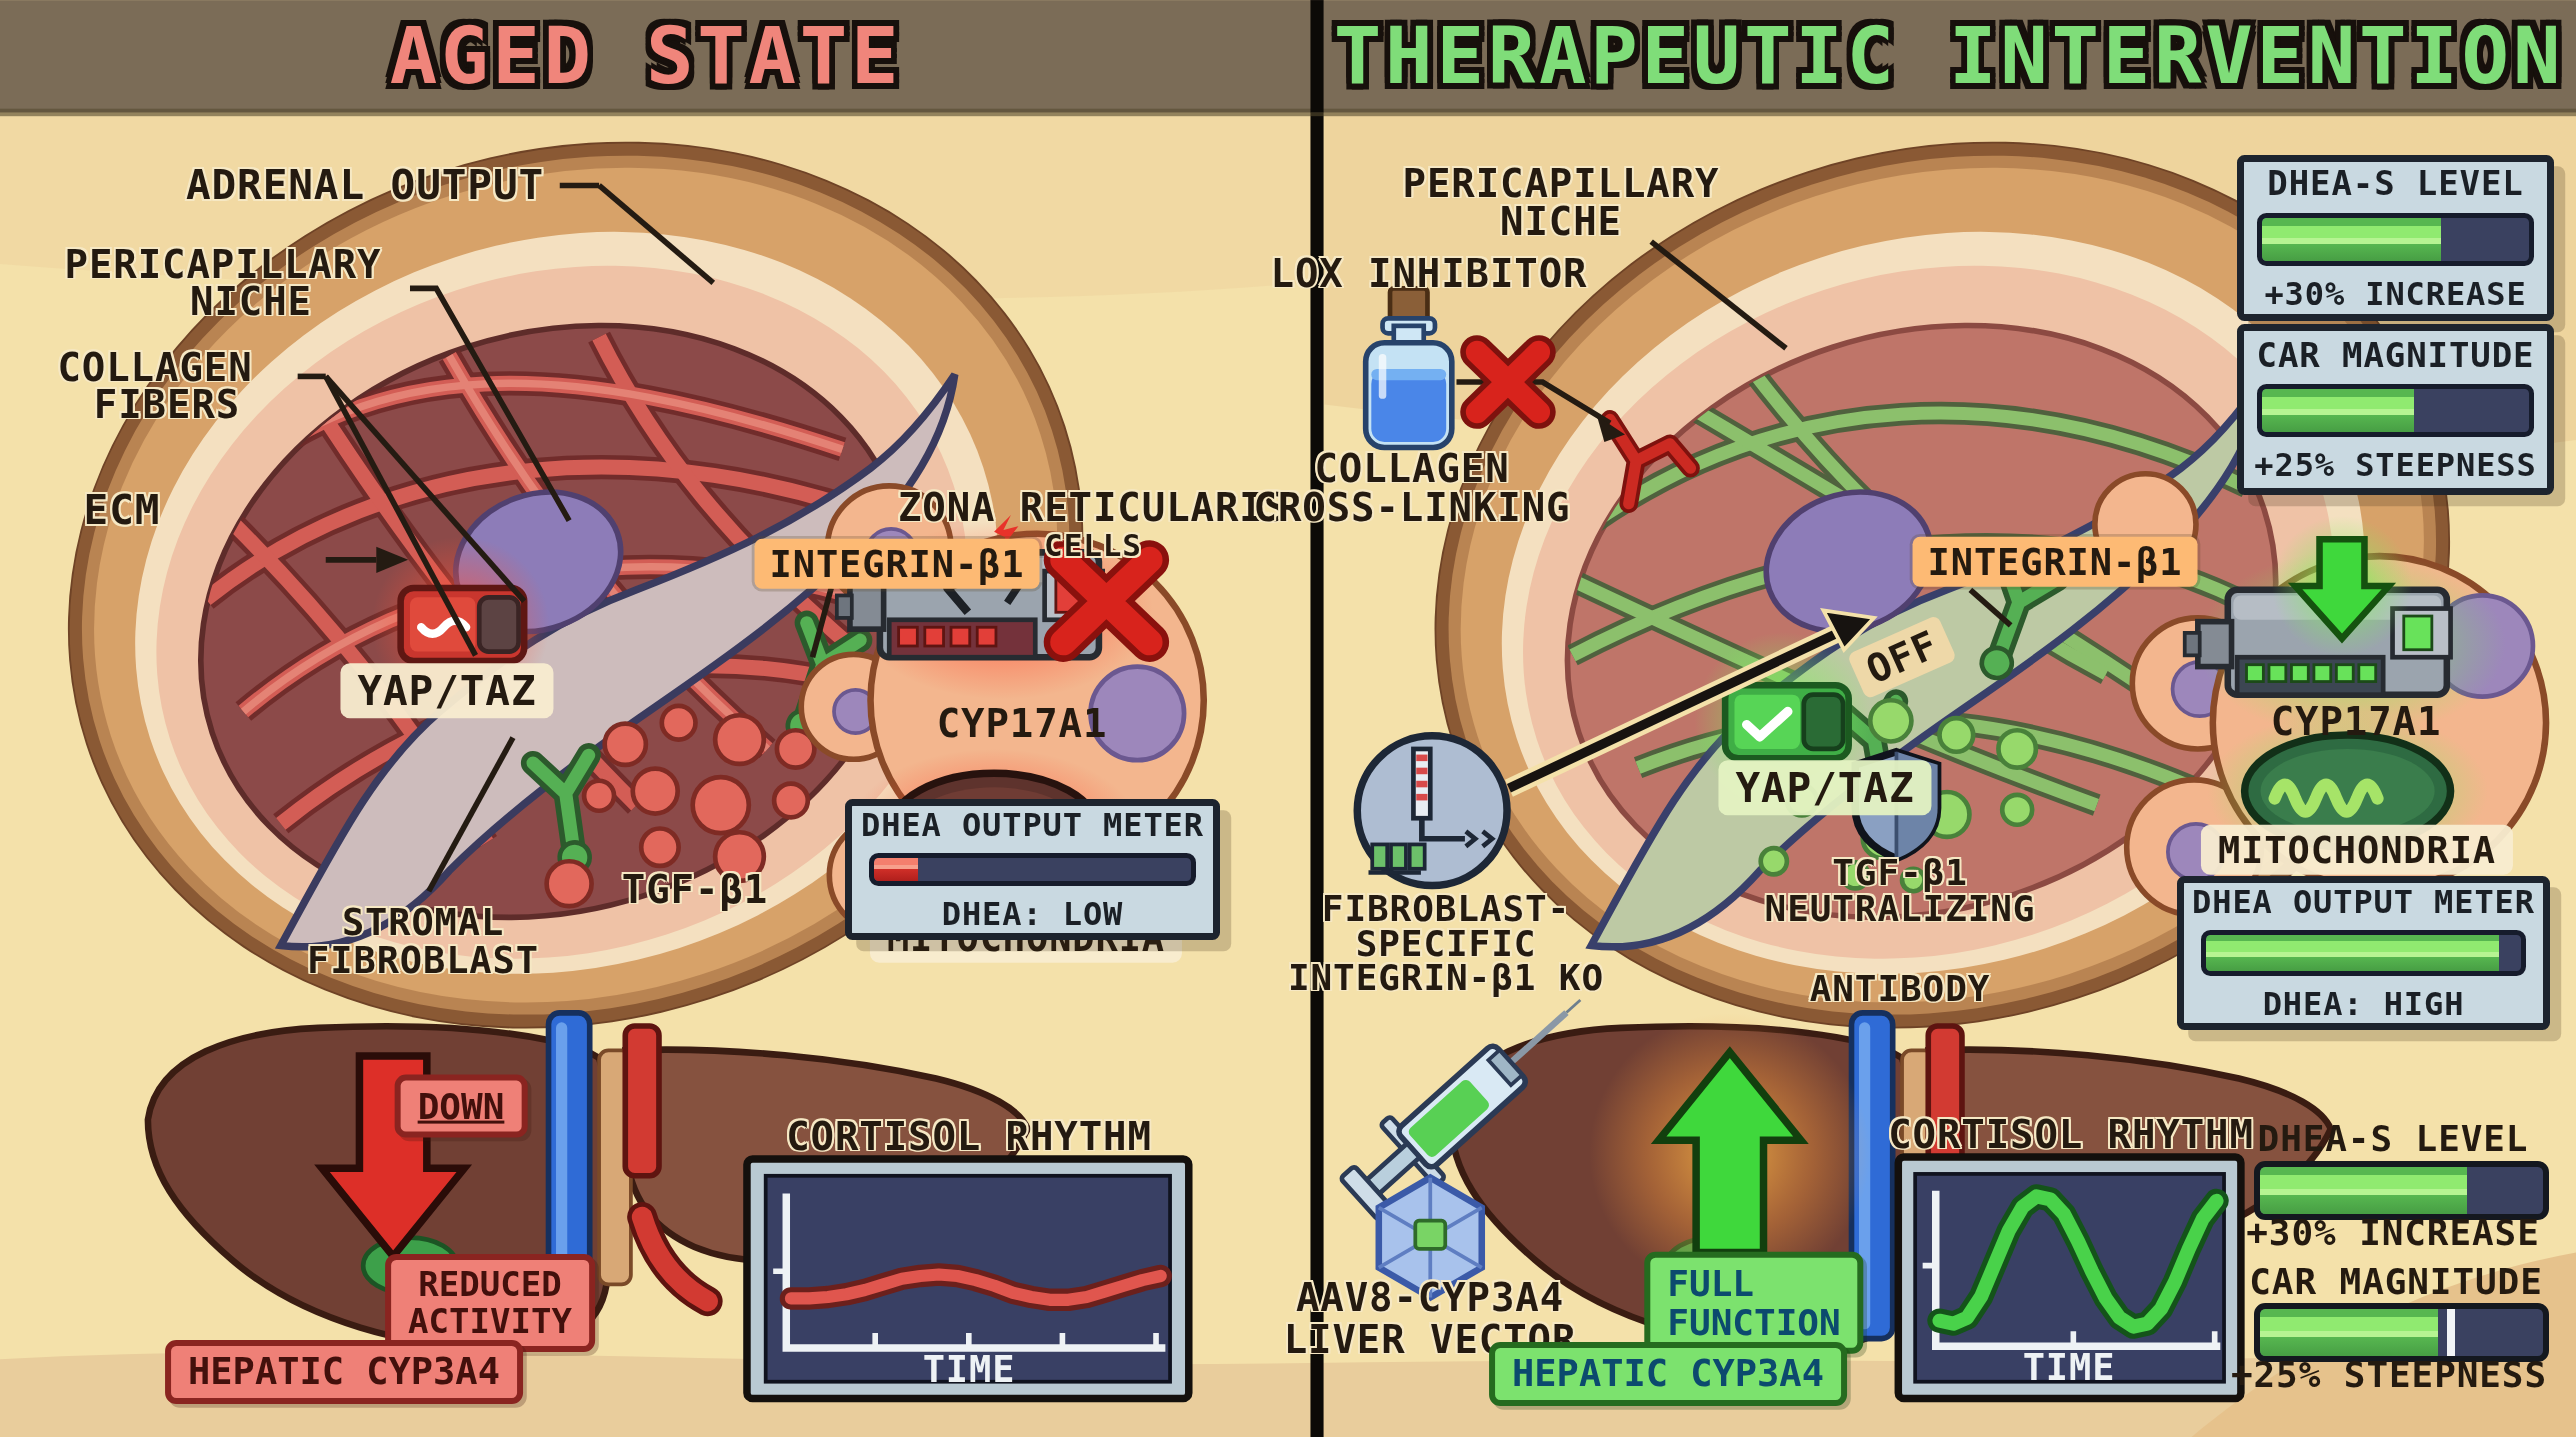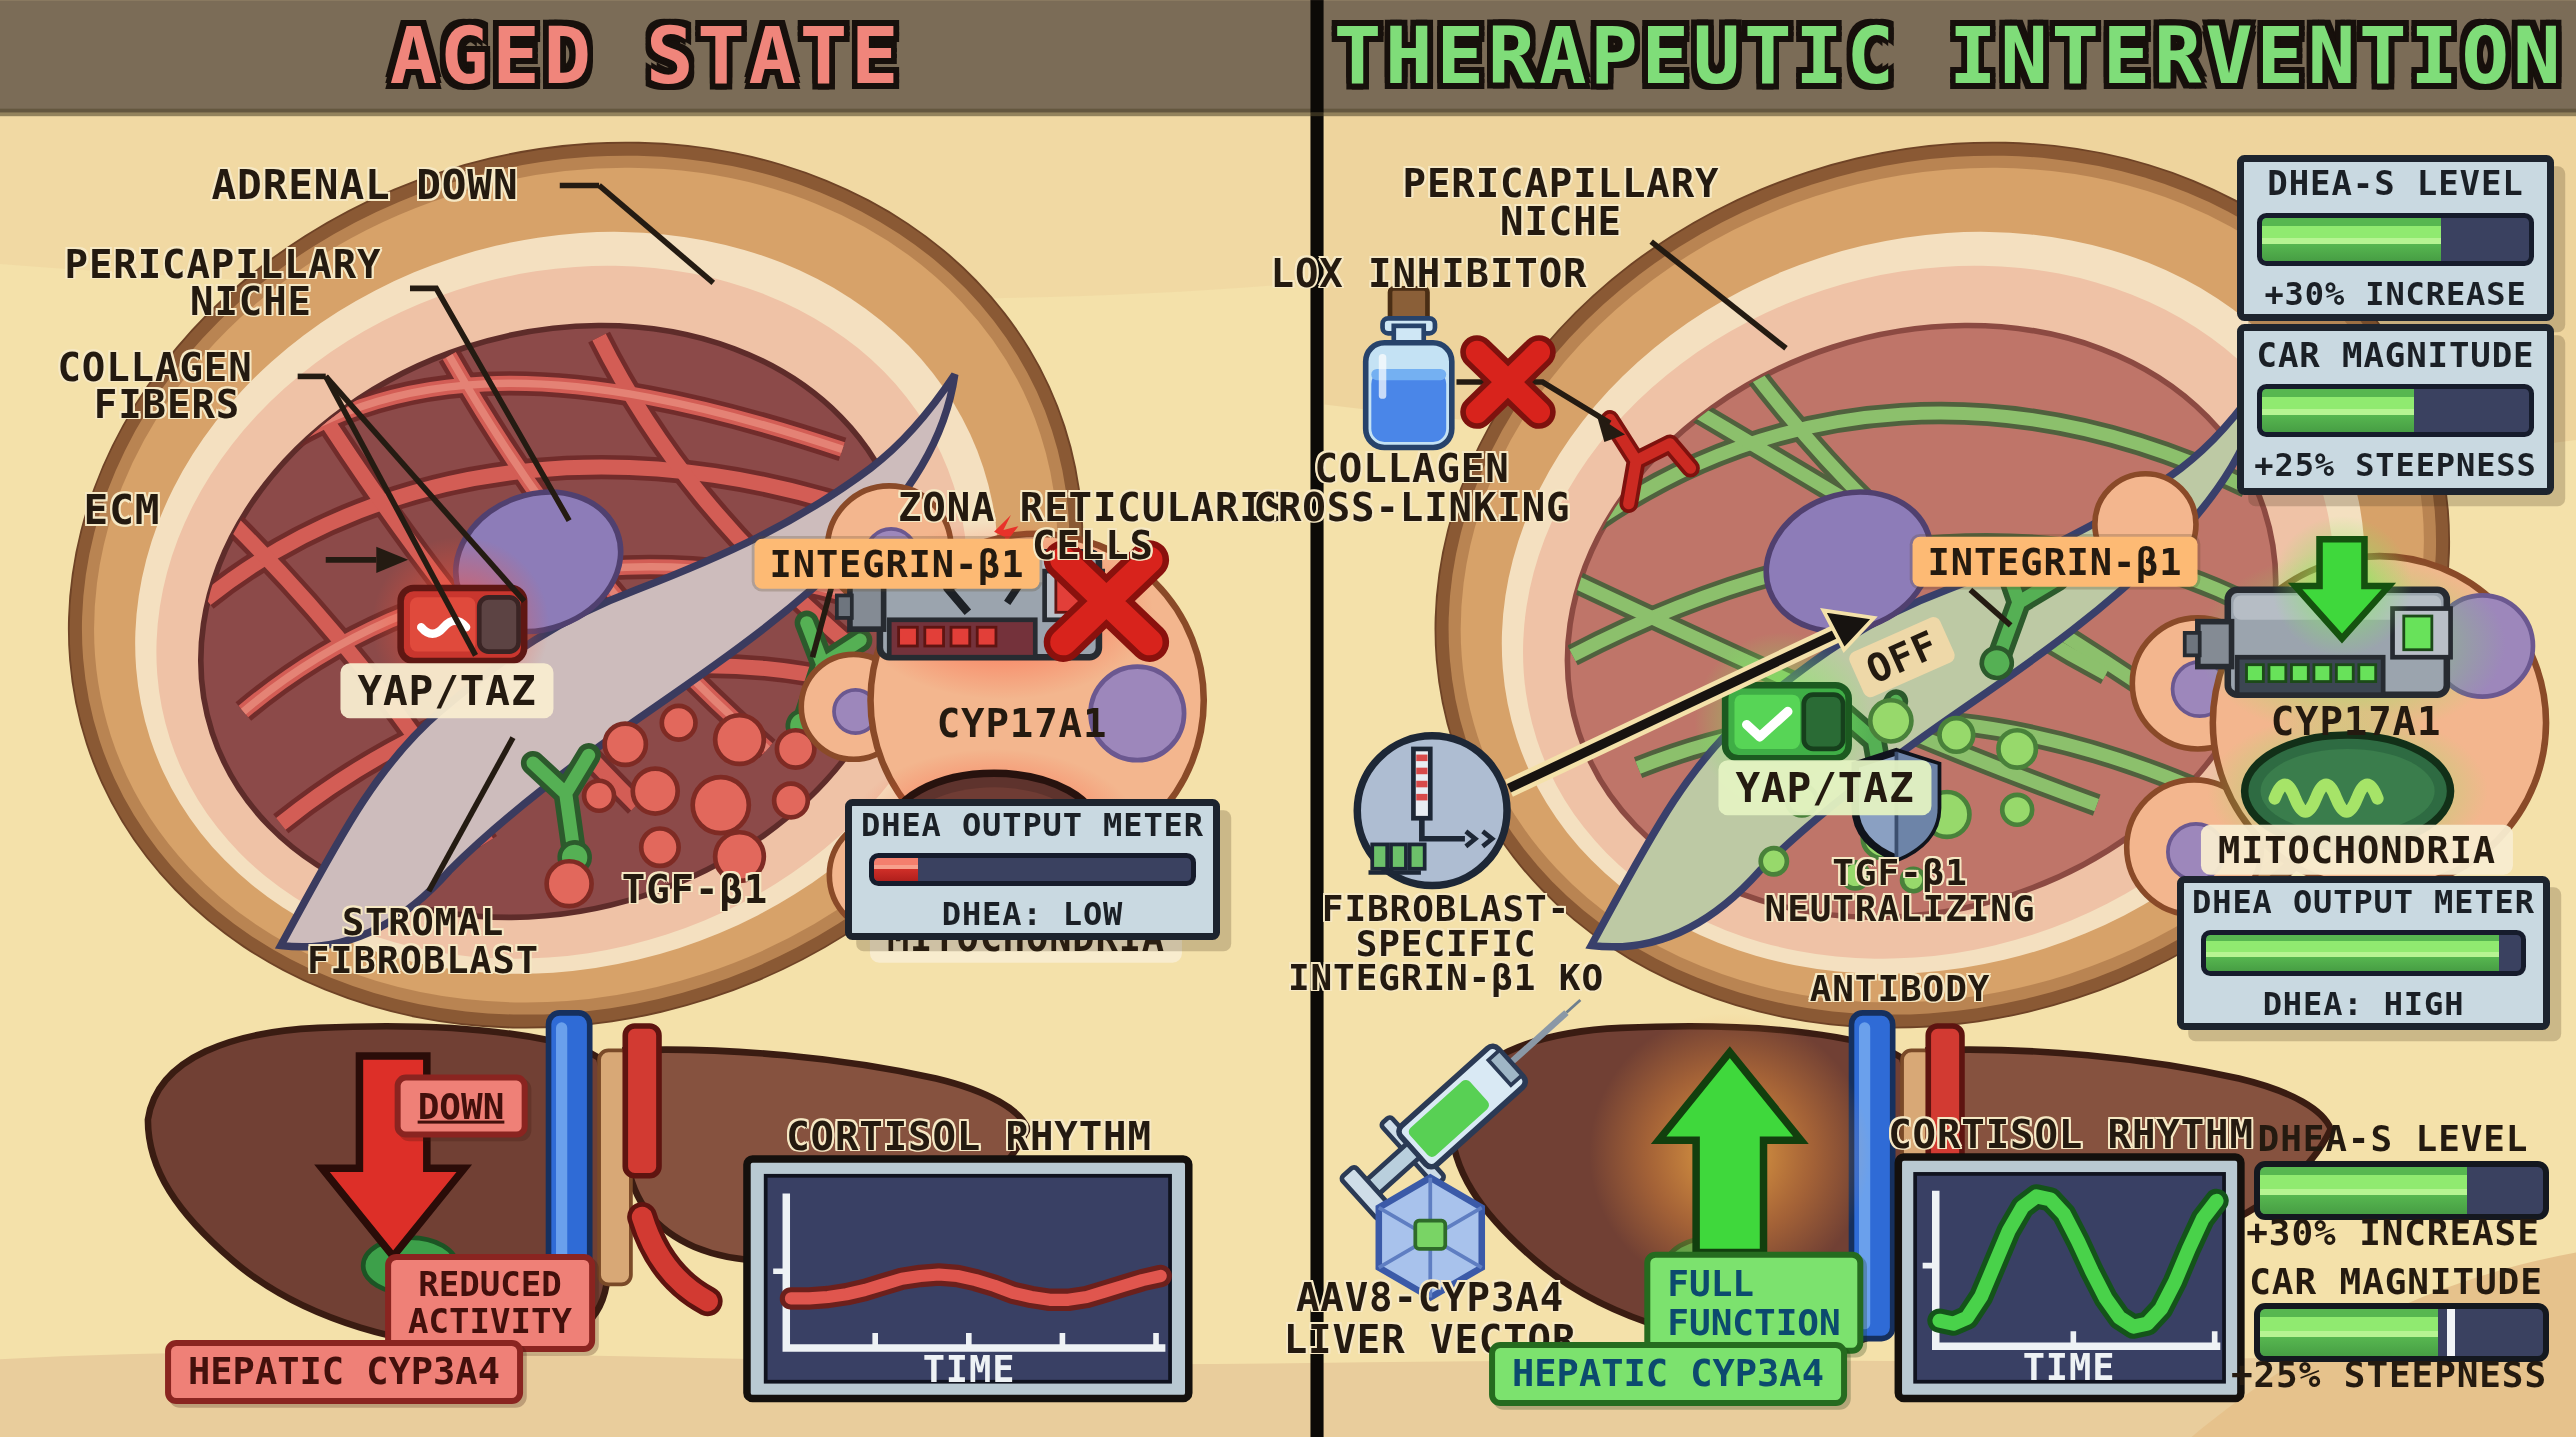--- a/index.html
+++ b/index.html
@@ -388,33 +388,33 @@
   </g>
 
   <rect x="0" y="0" width="2752" height="120" fill="#7b6c57"></rect>
   <rect x="0" y="116" width="2752" height="8" fill="#55492f" opacity="0.6"></rect>
   <rect x="1400" y="0" width="14" height="120" fill="#0c0a07"></rect>
 </svg>
 
 <div class="lbl title" style="left:646px;top:56px;color:#f0857b;">AGED STATE</div>
 <div class="lbl title" style="left:1949px;top:56px;color:#7fdd79;">THERAPEUTIC INTERVENTION</div>
 
-<div class="lbl halo" style="left:365px;top:185px;font-size:41px;">ADRENAL DOWN</div>
+<div class="lbl halo" style="left:365px;top:185px;font-size:41px;">ADRENAL OUTPUT</div>
 <div class="lbl halo" style="left:223px;top:264px;font-size:39px;">PERICAPILLARY</div>
 <div class="lbl halo" style="left:251px;top:301px;font-size:39px;">NICHE</div>
 <div class="lbl halo" style="left:155px;top:367px;font-size:39px;">COLLAGEN</div>
 <div class="lbl halo" style="left:167px;top:404px;font-size:39px;">FIBERS</div>
 <div class="lbl halo" style="left:122px;top:510px;font-size:41px;">ECM</div>
 <div class="lbl pill" style="left:447px;top:691px;font-size:41px;">YAP/TAZ</div>
 <div class="lbl boxed" style="left:897px;top:564px;font-size:37px;">INTEGRIN-β1</div>
 <div class="lbl halo" style="left:695px;top:889px;font-size:39px;">TGF-β1</div>
 <div class="lbl halo" style="left:423px;top:922px;font-size:37px;">STROMAL</div>
 <div class="lbl halo" style="left:423px;top:960px;font-size:37px;">FIBROBLAST</div>
 <div class="lbl halo" style="left:1093px;top:507px;font-size:39px;">ZONA RETICULARIS</div>
-<div class="lbl halo" style="left:1093px;top:545px;font-size:39px;">CELLS</div>
+<div class="lbl halo" style="left:1093px;top:545px;font-size:31px;">CELLS</div>
 <div class="lbl" style="left:1022px;top:723px;font-size:39px;">CYP17A1</div>
 <div class="lbl pill" style="left:1026px;top:938px;font-size:37px;">MITOCHONDRIA</div>
 
 <div class="meter-panel" style="left:845px;top:799px;width:361px;height:127px;">
   <div class="meter-title" style="font-size:32px;">DHEA OUTPUT METER</div>
   <div class="meter-track">
         <div class="meter-fill fill-red" style="width: 14%;"></div>
       </div>
   <div class="meter-title" style="font-size:32px;">DHEA: LOW</div>
 </div>

